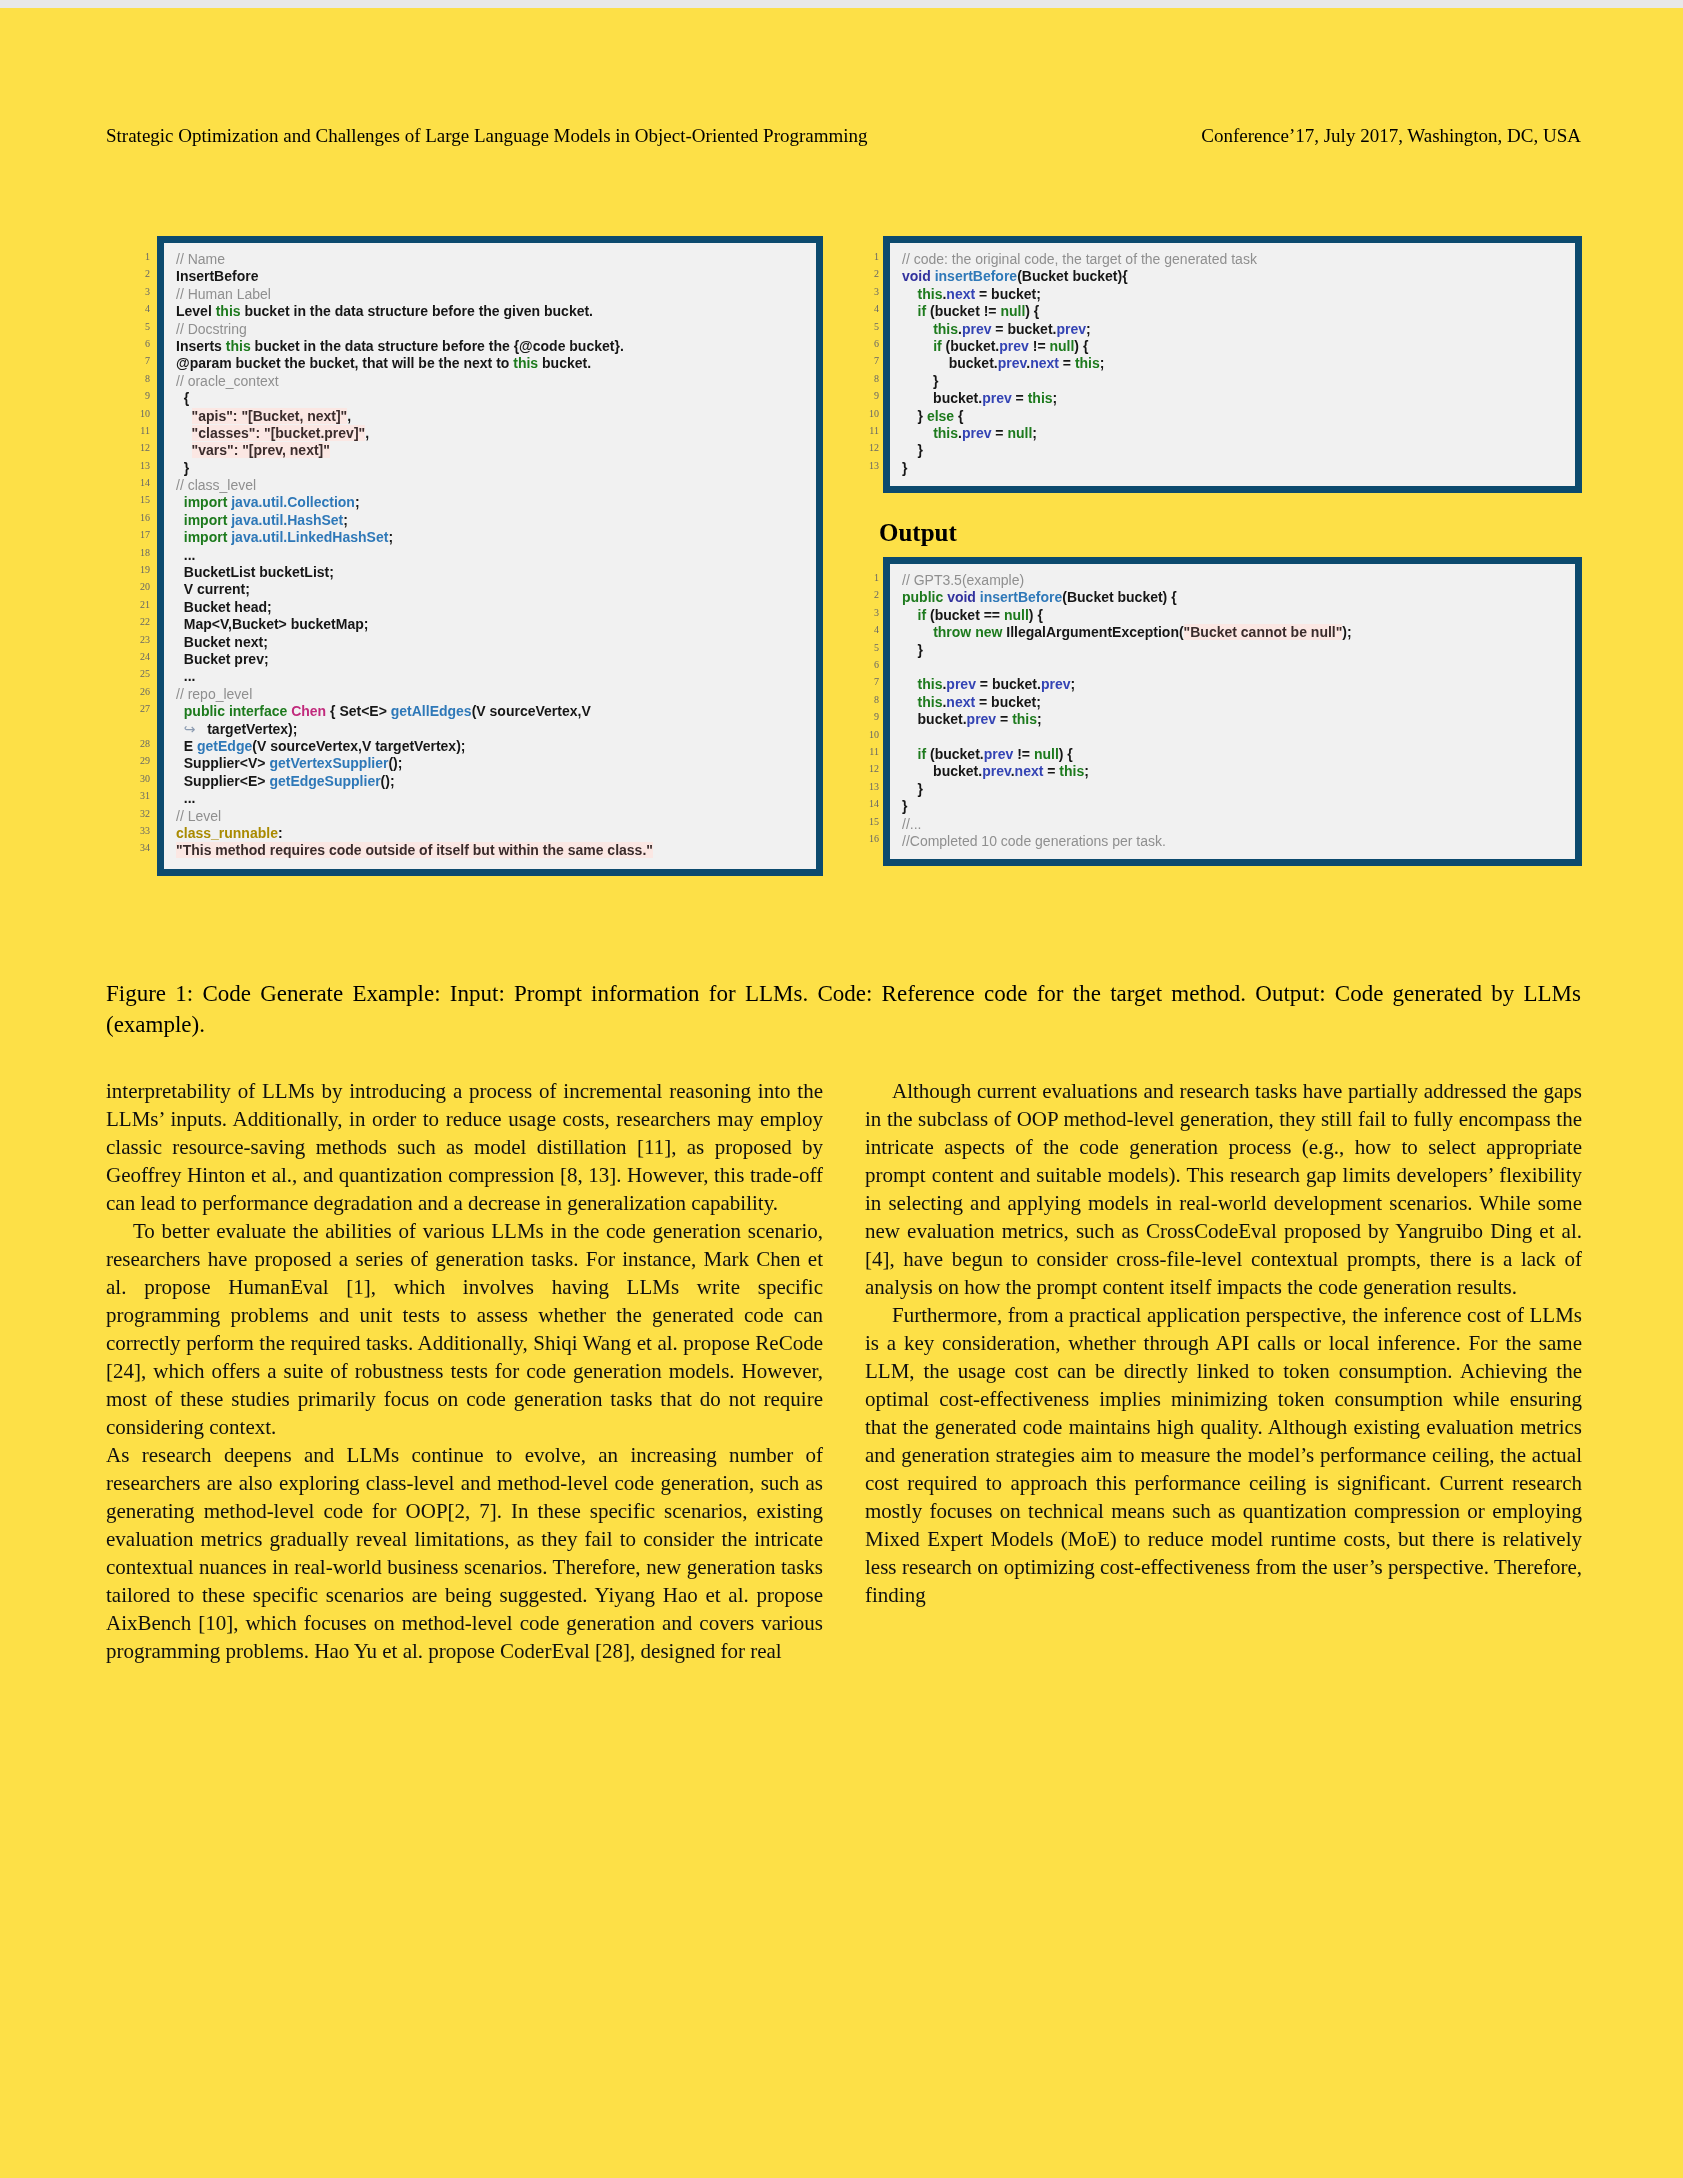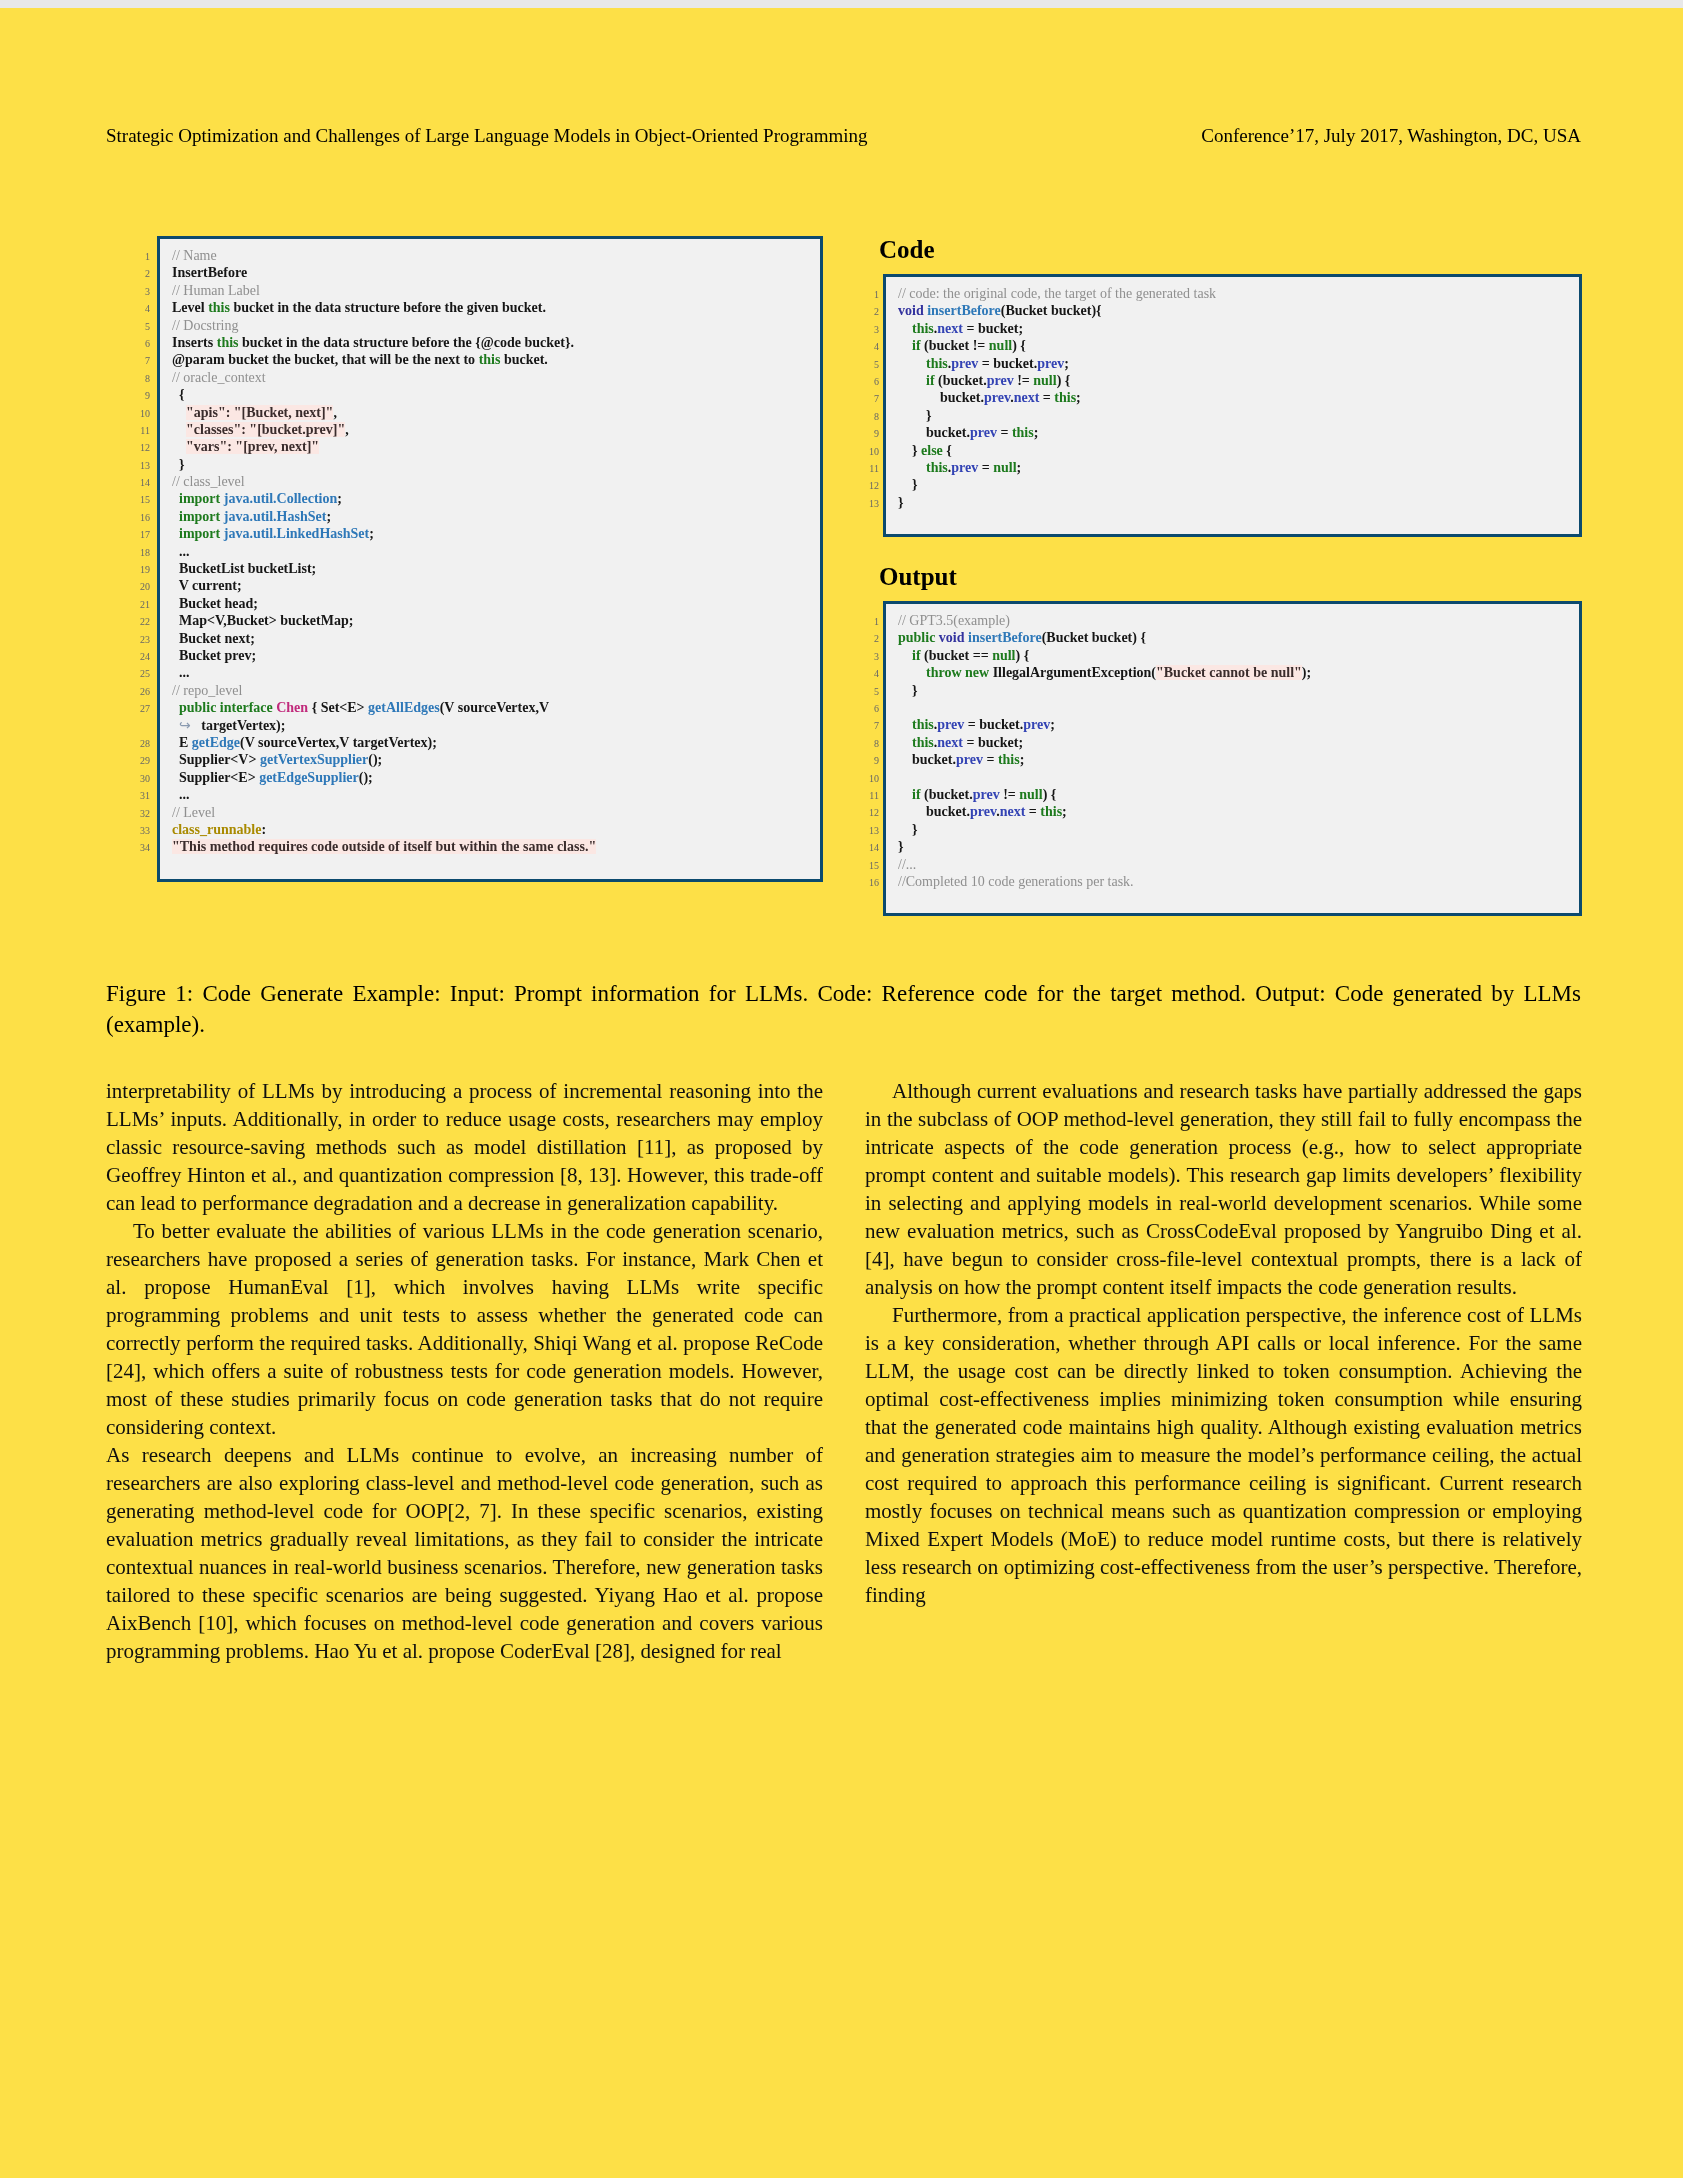--- a/index.html
+++ b/index.html
@@ -22,23 +22,23 @@
   }
   .fig-title.second{margin-top:26px;}
   .listing{display:flex;align-items:flex-start;}
   .gutter{
     box-sizing:border-box;width:51px;padding:12px 7px 0 0;text-align:right;
     font-family:"Liberation Serif",serif;font-size:10px;color:#666;
   }
   .fig-col.right .gutter{width:18px;padding-right:4px;}
   .gutter .ln{height:17.4px;line-height:17.4px;}
   .codebox{
-    flex:1;box-sizing:border-box;border:3px solid #0c4a6e;background:#f1f1f1;
-    padding:8px 6px 23px 12px;
-    font-family:Liberation Serif, serif;font-size:14px;
+    flex:1;box-sizing:border-box;border:7px solid #0c4a6e;background:#f1f1f1;
+    padding:8px 6px 9px 12px;
+    font-family:Liberation Sans, sans-serif;font-size:14px;
     font-weight:bold;color:#161616;
   }
   .cl{height:17.4px;line-height:17.4px;white-space:pre;}
   .tok-c{color:#8f8f8f;font-weight:normal;}
   .tok-k{color:#1d7a1d;}
   .tok-t{color:#32329e;}
   .tok-f{color:#2e78b8;}
   .tok-m{color:#3343b4;}
   .tok-s{background:#fbe7e3;color:#3a2c2c;}
   .tok-g{color:#c12a7c;}
@@ -147,21 +147,20 @@
           <div class="cl"><span class="tok-p">  Supplier&lt;E&gt; </span><span class="tok-f">getEdgeSupplier</span><span class="tok-p">();</span></div>
           <div class="cl"><span class="tok-p">  ...</span></div>
           <div class="cl"><span class="tok-c">// Level</span></div>
           <div class="cl"><span class="tok-l">class_runnable</span><span class="tok-p">:</span></div>
           <div class="cl"><span class="tok-s">"This method requires code outside of itself but within the same class."</span></div>
         </div>
     </div>
   </div>
 
   <div class="fig-col right">
-    <div class="fig-title">Code</div>
     <div class="listing">
       <div class="gutter">
           <div class="ln">1</div>
           <div class="ln">2</div>
           <div class="ln">3</div>
           <div class="ln">4</div>
           <div class="ln">5</div>
           <div class="ln">6</div>
           <div class="ln">7</div>
           <div class="ln">8</div>

